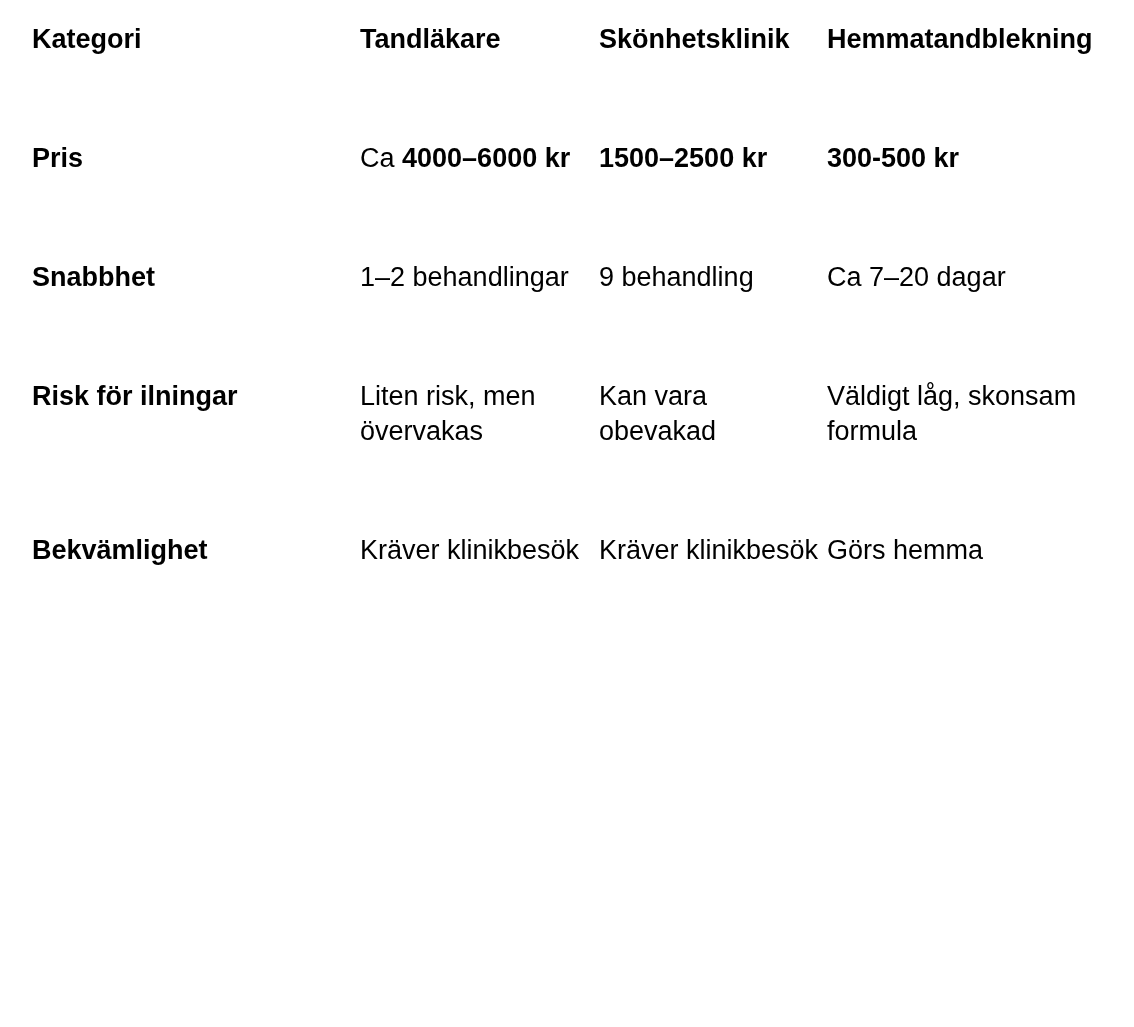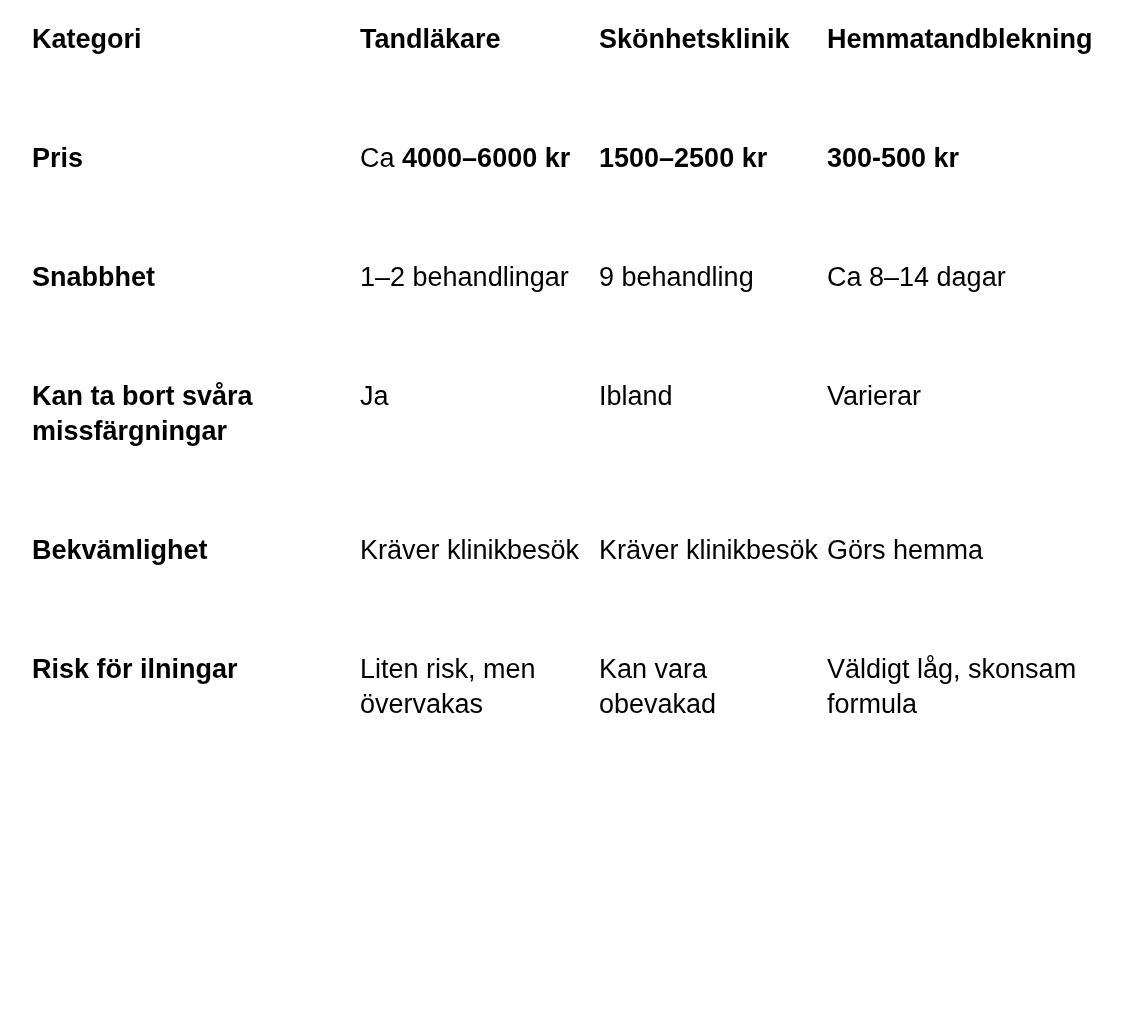--- a/index.html
+++ b/index.html
@@ -76,35 +76,29 @@
       <tr>
         <th class="rowlabel">Pris</th>
         <td><span>Ca </span><strong>4000–6000 kr</strong><span></span></td>
         <td><span></span><strong>1500–2500 kr</strong><span></span></td>
         <td><span></span><strong>300-500 kr</strong><span></span></td>
       </tr>
       <tr>
         <th class="rowlabel">Snabbhet</th>
         <td>1–2 behandlingar</td>
         <td>9 behandling</td>
-        <td>Ca 8–14 dagar</td>
+        <td>Ca 7–20 dagar</td>
       </tr>
       <tr>
-        <th class="rowlabel">Kan ta bort svåra missfärgningar</th>
-        <td>Ja</td>
-        <td>Ibland</td>
-        <td>Varierar</td>
+        <th class="rowlabel">Risk för ilningar</th>
+        <td>Liten risk, men övervakas</td>
+        <td>Kan vara obevakad</td>
+        <td>Väldigt låg, skonsam formula</td>
       </tr>
       <tr>
         <th class="rowlabel">Bekvämlighet</th>
         <td>Kräver klinikbesök</td>
         <td>Kräver klinikbesök</td>
         <td>Görs hemma</td>
       </tr>
-      <tr>
-        <th class="rowlabel">Risk för ilningar</th>
-        <td>Liten risk, men övervakas</td>
-        <td>Kan vara obevakad</td>
-        <td>Väldigt låg, skonsam formula</td>
-      </tr>
     </tbody>
   </table>
 </div>
 
 </body></html>

